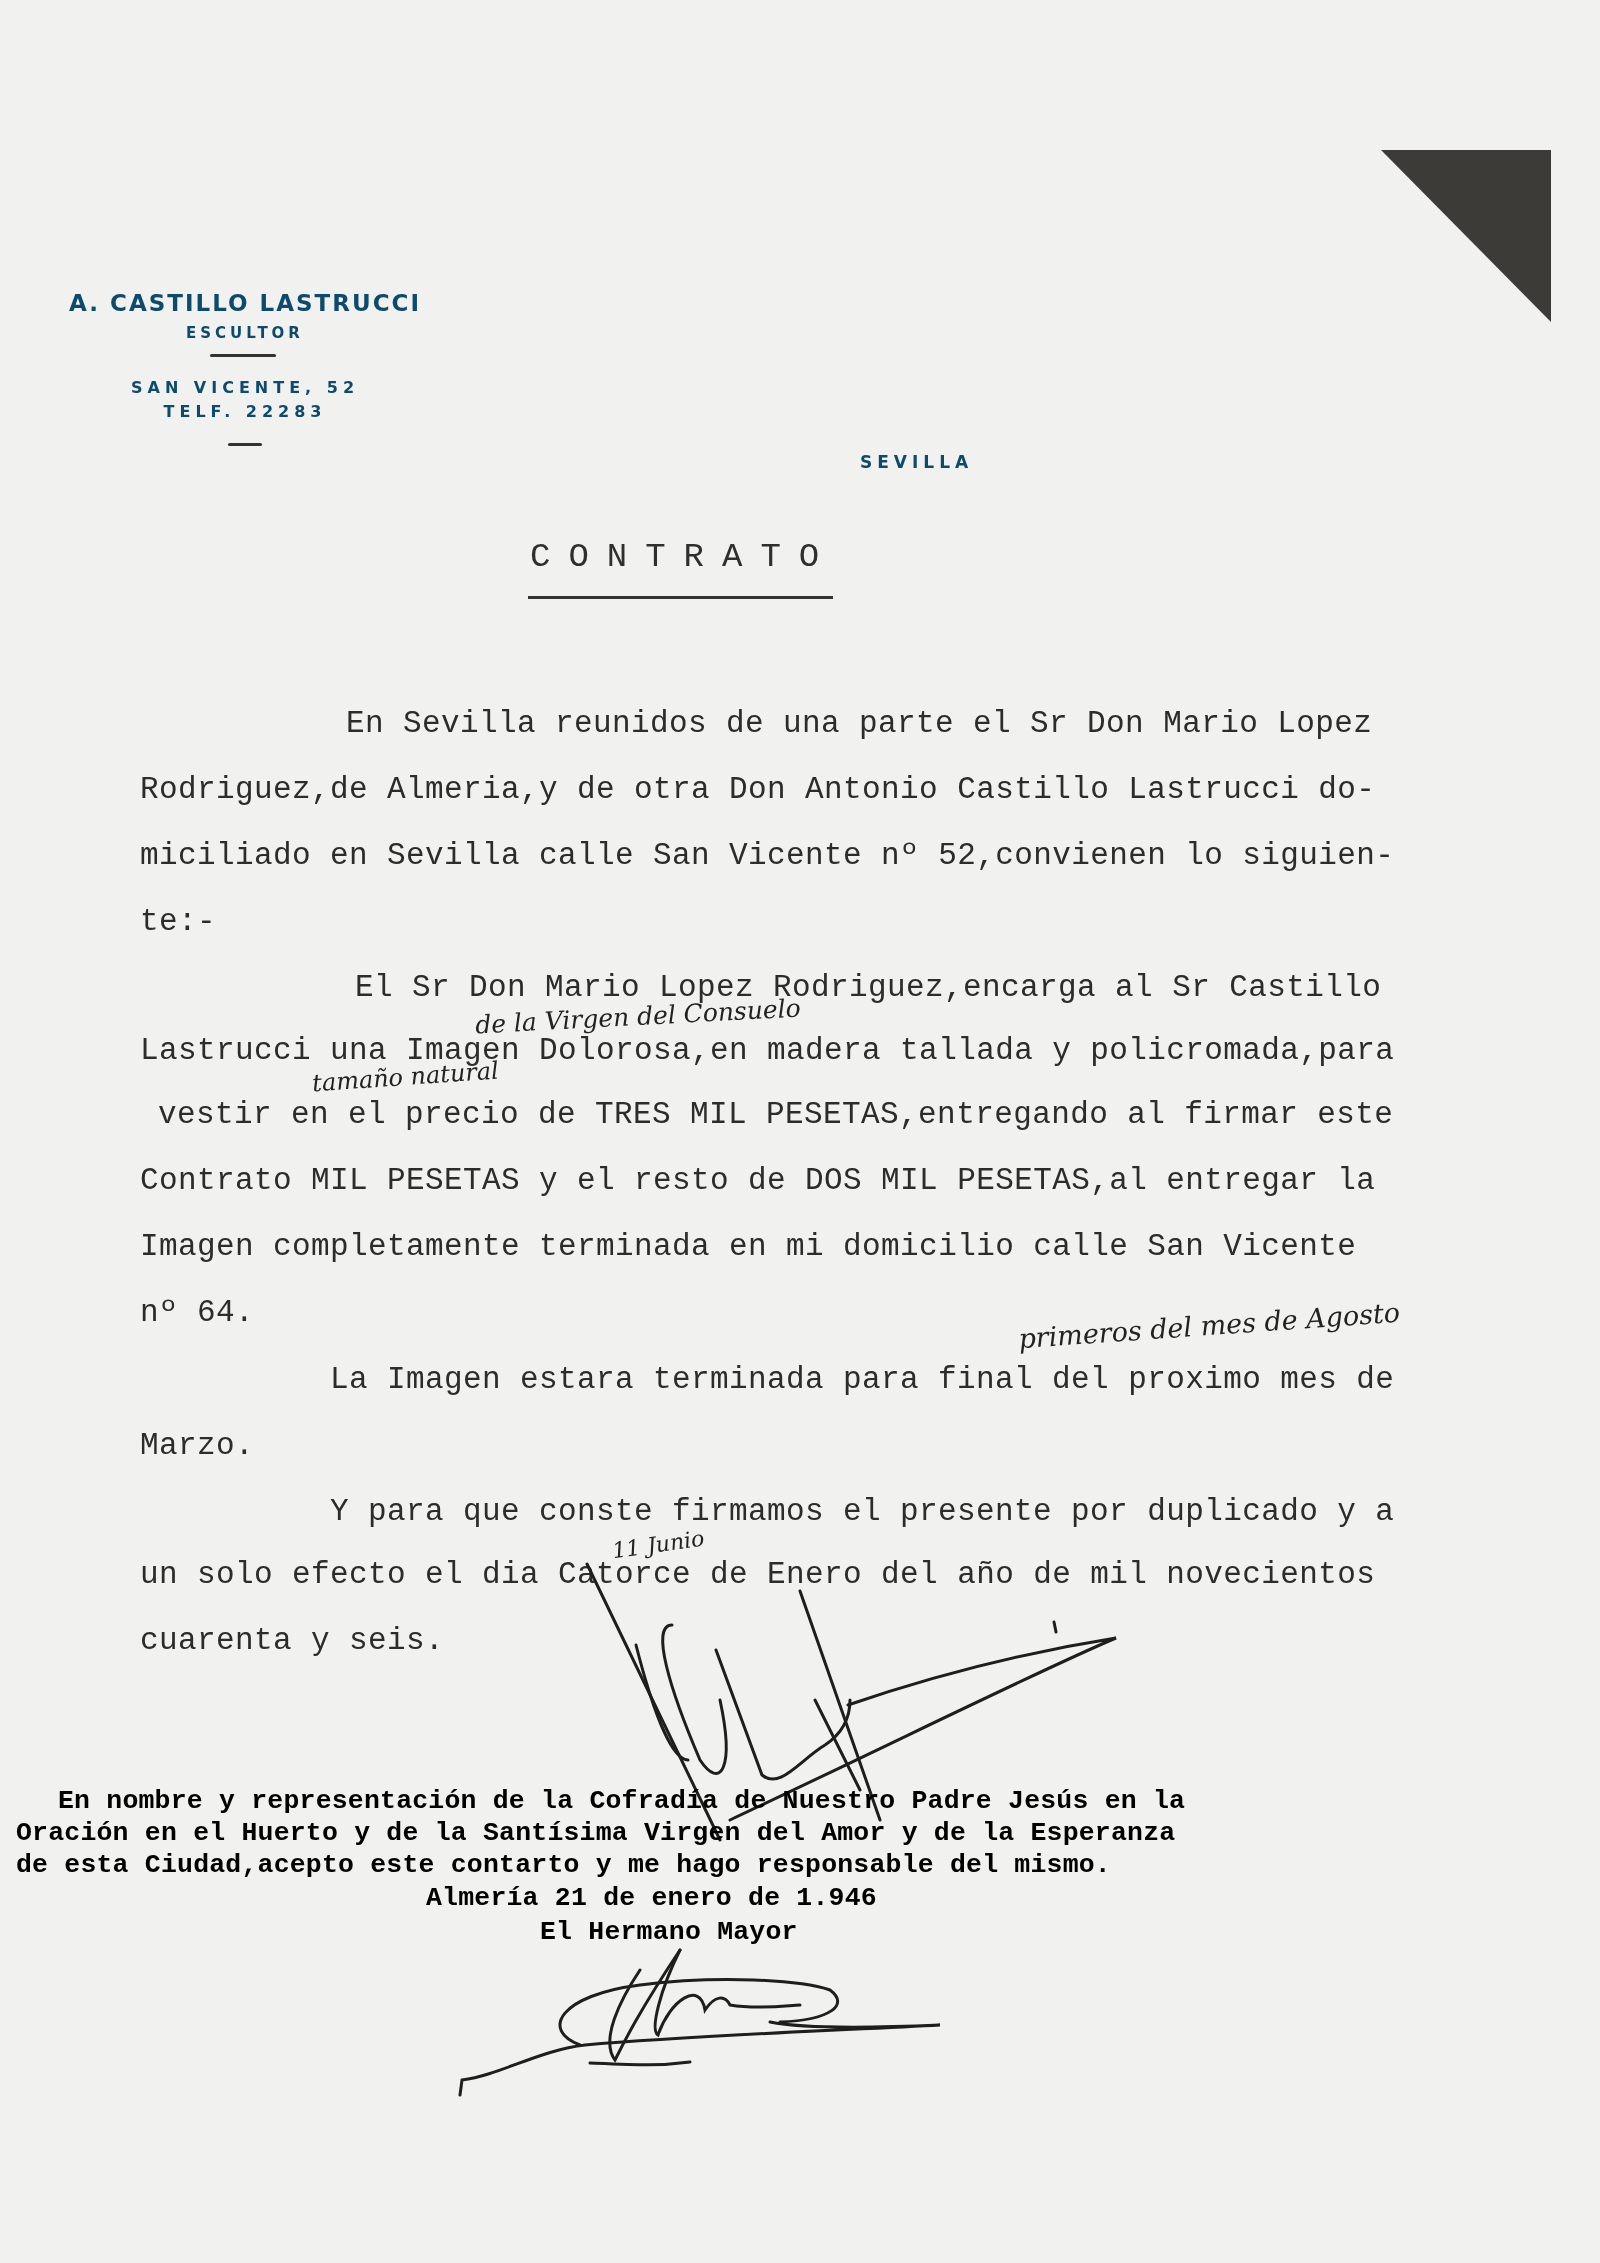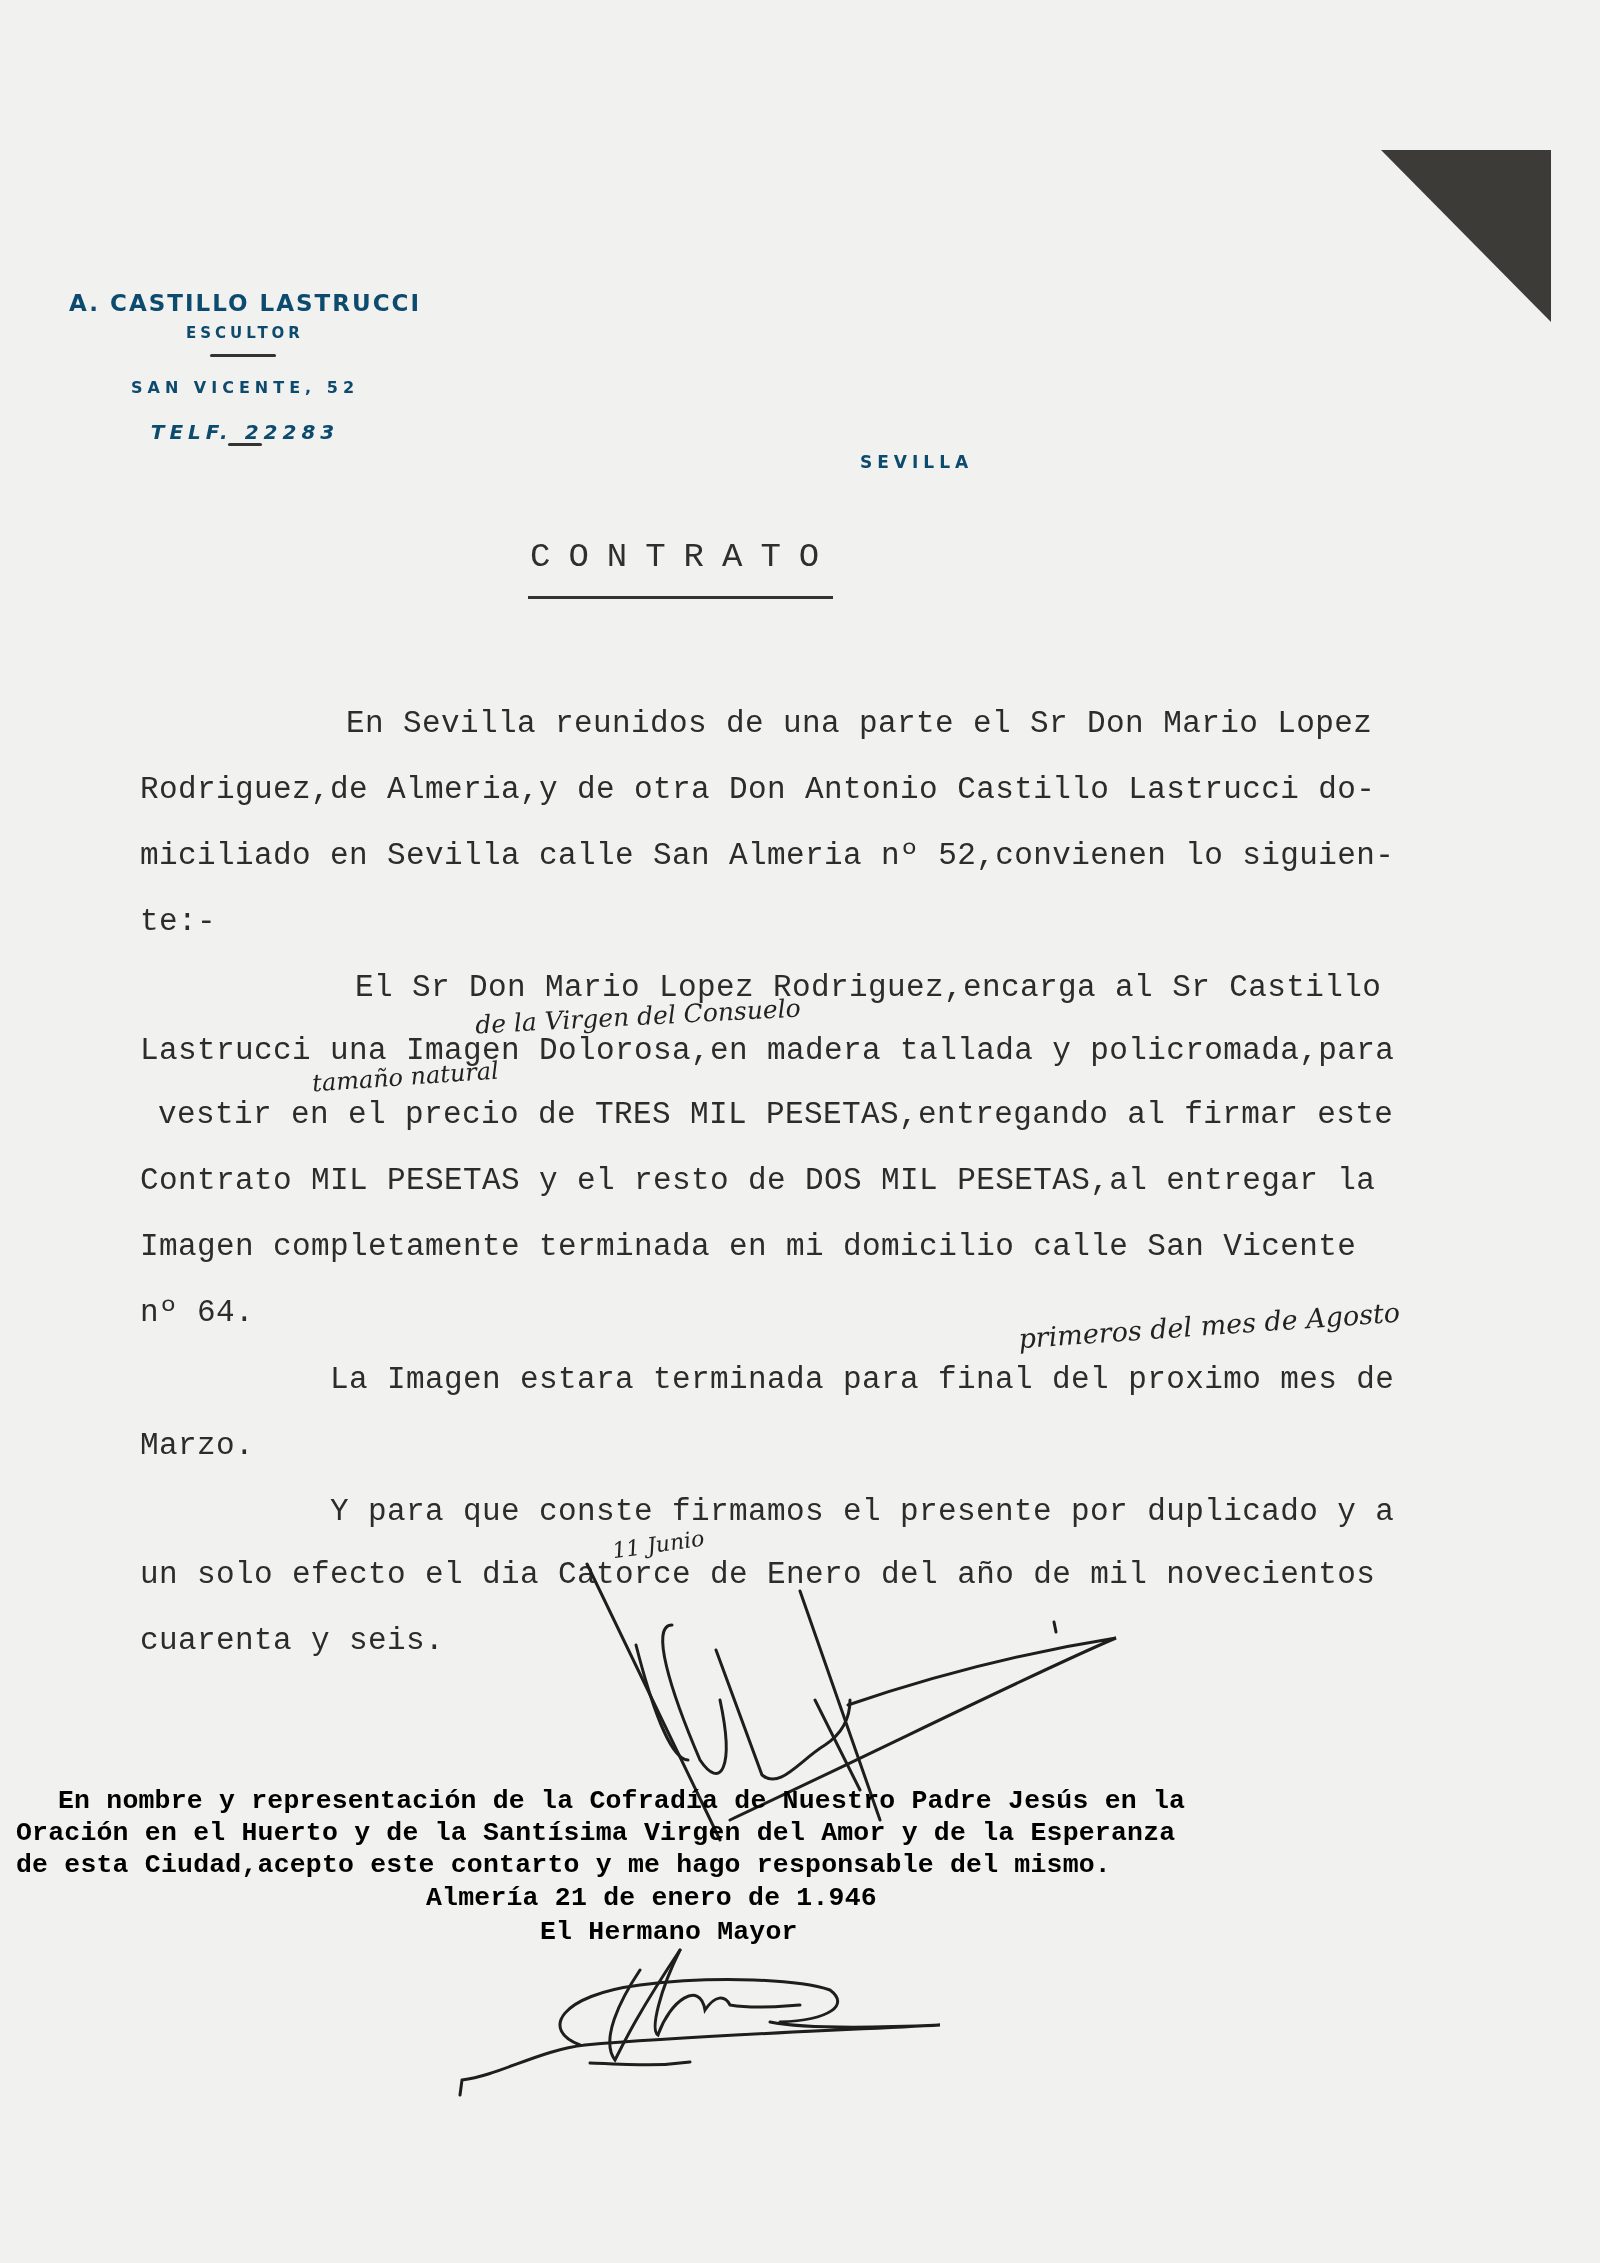--- a/index.html
+++ b/index.html
@@ -11,21 +11,21 @@
   .abs { position: absolute; }
   .corner {
     position: absolute; left: 1381px; top: 150px; width: 0; height: 0;
     border-top: 172px solid #3d3b38; border-left: 170px solid transparent;
   }
   .lh { font-family: "DejaVu Sans", "Liberation Sans", sans-serif; font-weight: bold; color: #0c4a6e; text-align: center; }
   .lh-name { left: 40px; top: 290px; width: 410px; font-size: 23px; letter-spacing: 2px; }
   .lh-prof { left: 40px; top: 324px; width: 410px; font-size: 15px; letter-spacing: 4px; }
   .lh-rule { left: 210px; top: 354px; width: 66px; height: 3px; background: #333; border-radius: 2px; }
   .lh-addr { left: 40px; top: 378px; width: 410px; font-size: 16px; letter-spacing: 5px; }
-  .lh-tel  { left: 40px; top: 420px; width: 410px; font-size: 20px; letter-spacing: 5px; font-style: italic; }
+  .lh-tel  { left: 40px; top: 402px; width: 410px; font-size: 16px; letter-spacing: 5px; }
   .lh-rule2 { left: 228px; top: 443px; width: 34px; height: 3px; background: #333; border-radius: 2px; }
   .lh-city { left: 860px; top: 443px; width: 260px; font-size: 17px; letter-spacing: 5px; text-align: left; margin-top: 9px; }
   .title {
     left: 530px; top: 538px; font-family: "Liberation Mono", monospace; font-size: 34px;
     letter-spacing: 18px; color: #2f2f2f;
   }
   .title-rule { left: 528px; top: 596px; width: 305px; height: 3px; background: #333; }
   .line { position: absolute; font-size: 31px; white-space: nowrap; color: #2c2c2c; letter-spacing: 0.4px; }
   .hand {
     position: absolute; font-family: "DejaVu Serif", "Liberation Serif", serif; font-style: italic;
@@ -45,21 +45,21 @@
 <div class="abs lh lh-addr">SAN VICENTE, 52</div>
 <div class="abs lh lh-tel">TELF. 22283</div>
 <div class="abs lh-rule2"></div>
 <div class="abs lh lh-city">SEVILLA</div>
 
 <div class="abs title">CONTRATO</div>
 <div class="abs title-rule"></div>
 
 <div class="line" style="left:346px; top:706px;">En Sevilla reunidos de una parte el Sr Don Mario Lopez</div>
 <div class="line" style="left:140px; top:772px;">Rodriguez,de Almeria,y de otra Don Antonio Castillo Lastrucci do-</div>
-<div class="line" style="left:140px; top:838px;">miciliado en Sevilla calle San Almeria nº 52,convienen lo siguien-</div>
+<div class="line" style="left:140px; top:838px;">miciliado en Sevilla calle San Vicente nº 52,convienen lo siguien-</div>
 <div class="line" style="left:140px; top:904px;">te:-</div>
 
 <div class="line" style="left:355px; top:970px;">El Sr Don Mario Lopez Rodriguez,encarga al Sr Castillo</div>
 <div class="hand" style="left:475px; top:1002px; font-size:25px; transform:rotate(-3deg);">de la Virgen del Consuelo</div>
 <div class="line" style="left:140px; top:1033px;">Lastrucci una Imagen Dolorosa,en madera tallada y policromada,para</div>
 <div class="hand" style="left:312px; top:1063px; font-size:24px; transform:rotate(-4deg);">tamaño natural</div>
 <div class="line" style="left:158px; top:1097px;">vestir en el precio de TRES MIL PESETAS,entregando al firmar este</div>
 <div class="line" style="left:140px; top:1163px;">Contrato MIL PESETAS y el resto de DOS MIL PESETAS,al entregar la</div>
 <div class="line" style="left:140px; top:1229px;">Imagen completamente terminada en mi domicilio calle San Vicente</div>
 <div class="line" style="left:140px; top:1295px;">nº 64.</div>

